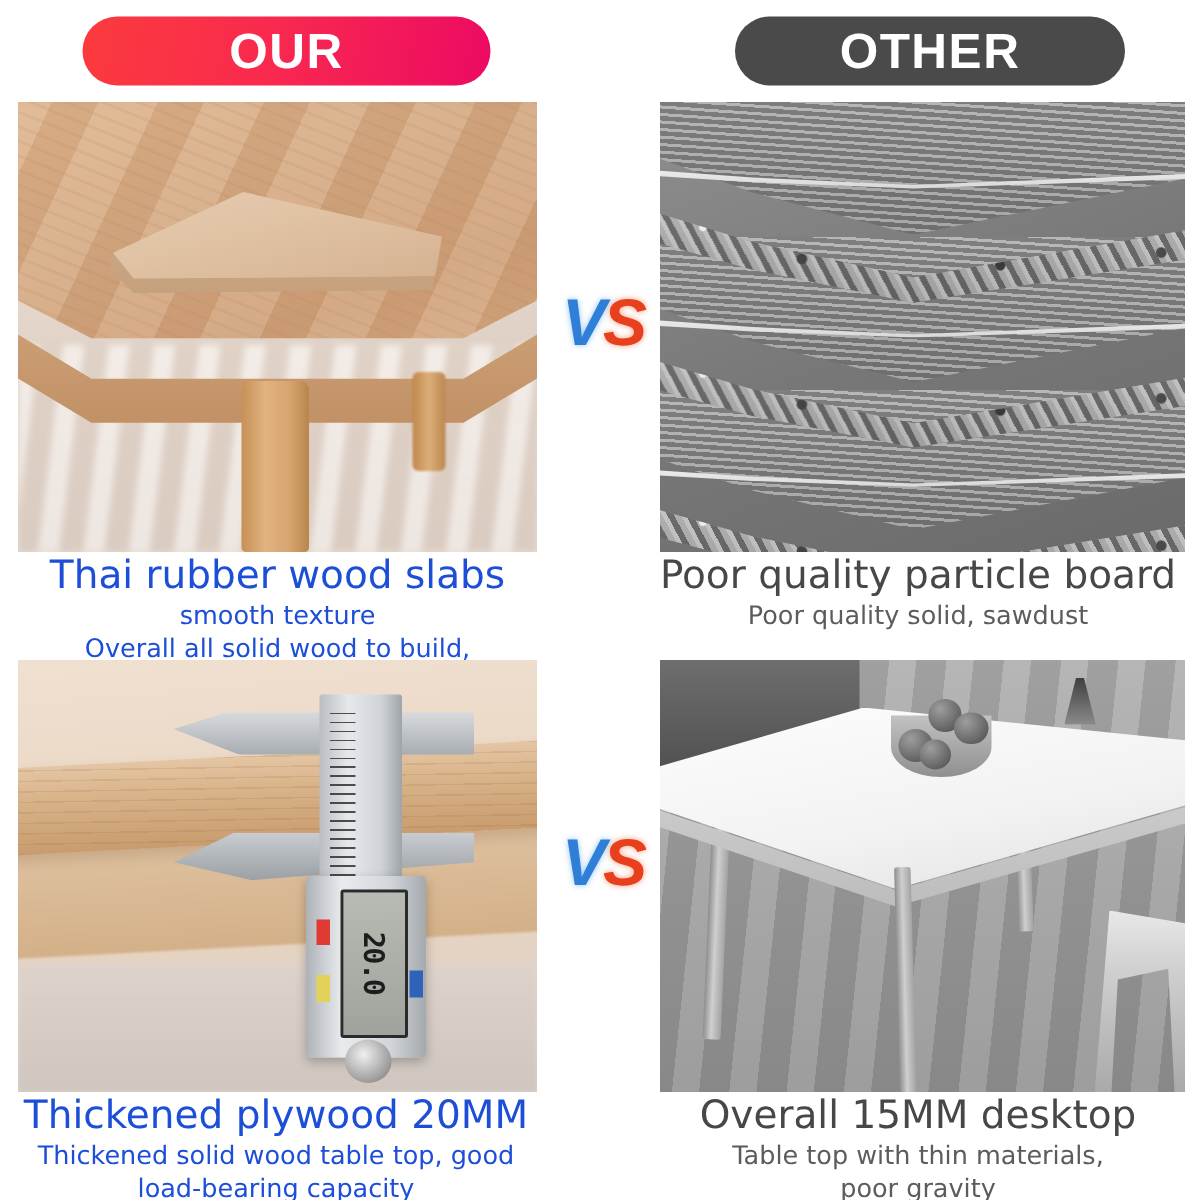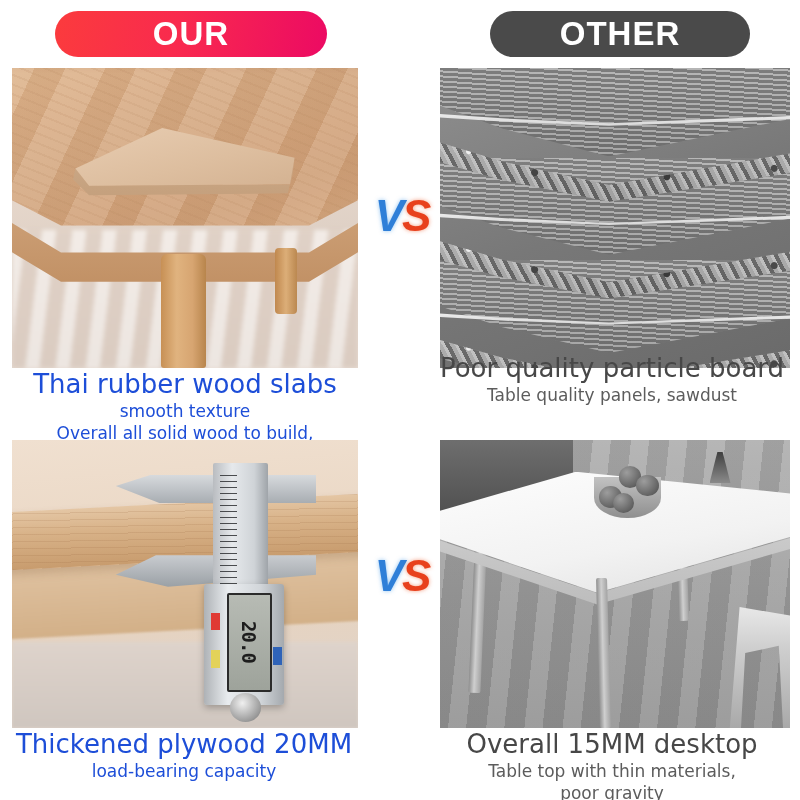--- a/index.html
+++ b/index.html
@@ -317,21 +317,21 @@
     letter-spacing: -2px;
   }
   .vs-top    { left: 369px; top: 188px; }
   .vs-bottom { left: 369px; top: 548px; }
   .vs .v { color: #2f7fd8; text-shadow: 0 0 4px rgba(60,150,230,.55); }
   .vs .s { color: #e8401c; text-shadow: 0 0 4px rgba(235,80,30,.55); }
 
   
   .caption { position: absolute; text-align: center; }
   .cap-tl { left: 12px;  top: 370px; width: 346px; }
-  .cap-tr { left: 432px; top: 354px; width: 360px; }
+  .cap-tr { left: 432px; top: 370px; width: 360px; }
   .cap-bl { left: 8px;   top: 730px; width: 352px; }
   .cap-br { left: 432px; top: 730px; width: 360px; }
 
   .cap-title {
     font-size: 26px;
     line-height: 1.1;
     font-family: "DejaVu Sans", sans-serif;
     font-weight: normal;
     white-space: nowrap;
   }
@@ -396,21 +396,21 @@
       <span class="s">S</span>
   </div>
 
   <div class="caption cap-tl good">
     <div class="cap-title">Thai rubber wood slabs</div>
     <div class="cap-sub">smooth texture</div>
     <div class="cap-sub">Overall all solid wood to build,</div>
   </div>
   <div class="caption cap-tr bad">
     <div class="cap-title">Poor quality particle board</div>
-    <div class="cap-sub">Table quality panels, sawdust</div>
+    <div class="cap-sub">Poor quality solid, sawdust</div>
   </div>
 
   <div class="photo photo-bl">
     <div class="inner">
       <div class="bl-bg"></div>
       <div class="bl-floor"></div>
       <div class="bl-underside"></div>
       <div class="bl-slab"></div>
       <div class="caliper-jaw-top"></div>
       <div class="caliper-jaw-bot"></div>
@@ -446,20 +446,21 @@
     </div>
   </div>
 
   <div class="vs vs-bottom">
     <span class="v">V</span>
       <span class="s">S</span>
   </div>
 
   <div class="caption cap-bl good">
     <div class="cap-title">Thickened plywood 20MM</div>
+    <div class="cap-sub">Thickened solid wood table top, good</div>
     <div class="cap-sub">load-bearing capacity</div>
   </div>
   <div class="caption cap-br bad">
     <div class="cap-title">Overall 15MM desktop</div>
     <div class="cap-sub">Table top with thin materials,</div>
     <div class="cap-sub">poor gravity</div>
   </div>
 
 </div>
 

